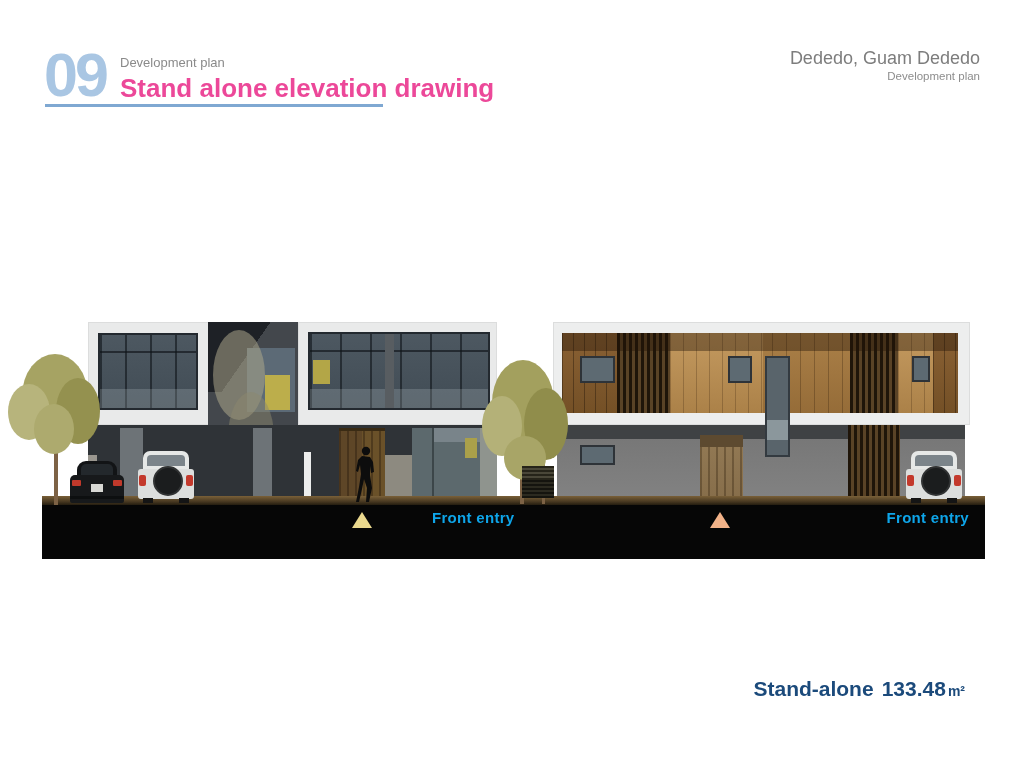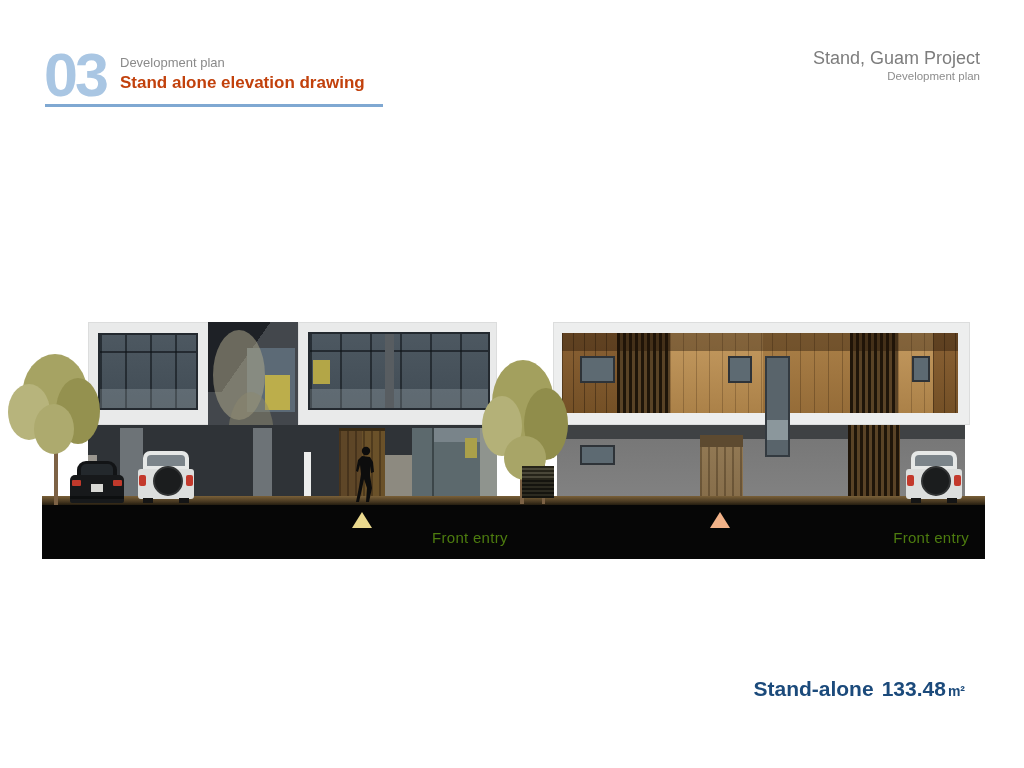--- a/index.html
+++ b/index.html
@@ -2,21 +2,21 @@
 <html><head>
 <meta charset="utf-8">
 <style>
   html,body{margin:0;padding:0;background:#ffffff;}
   .slide{position:relative;width:1024px;height:768px;background:#ffffff;overflow:hidden;
          font-family:"Liberation Sans", sans-serif;}
   .a{position:absolute;}
   
   .sec-num{left:44px;top:46px;font-size:61px;line-height:58px;font-weight:800;color:#a9c6e3;letter-spacing:-3px;}
   .sec-sub{left:120px;top:55px;font-size:13px;color:#8a8a8a;}
-  .sec-title{left:120px;top:73px;font-size:17px;font-weight:bold;color:#c2410c;}
+  .sec-title{left:120px;top:73px;font-size:26px;font-weight:bold;color:#ec4899;}
   .sec-underline{left:45px;top:104px;width:338px;height:3px;background:#7fa8d2;}
   .proj{right:44px;top:48px;text-align:right;}
   .proj-title{font-size:18px;color:#7d7d7d;}
   .proj-sub{font-size:11.5px;color:#8d8d8d;margin-top:1px;}
   
   .area{right:59px;top:677px;font-size:21px;font-weight:bold;color:#1b4a7b;}
   .area .val{margin-left:8px;}
   .area .unit{font-size:14px;margin-left:2px;}
   
   .glass{background-image:
@@ -41,38 +41,38 @@
       repeating-linear-gradient(90deg, rgba(30,18,6,.4) 0 1px, transparent 1px 11px),
       linear-gradient(180deg,#8a6134,#745026);}
   .wood-slats{background:repeating-linear-gradient(90deg,#1f1509 0 3px,#5a4326 3px 6px);}
   .small-win{background:#5d6a72;border:2px solid #2e3338;box-sizing:border-box;}
   .blob{position:absolute;border-radius:50%;}
   
   .band{left:42px;top:505px;width:943px;height:54px;background:#060606;}
   .tri{width:0;height:0;border-left:10px solid transparent;border-right:10px solid transparent;}
   .tri-front{left:310px;top:7px;border-bottom:16px solid #ead88e;}
   .tri-rear{left:668px;top:7px;border-bottom:16px solid #f2b288;}
-  .band-label{top:24px;font-size:15px;color:#4d7c0f;letter-spacing:.3px;}
+  .band-label{top:4px;font-size:15px;color:#0ea5e9;letter-spacing:.3px;font-weight:bold;}
   .band-label.front{left:390px;}
   .band-label.rear{right:16px;}
   
   .suv{width:56px;height:52px;}
 </style>
 </head>
 <body>
 
 <div class="slide">
 
-  <div class="a sec-num">03</div>
+  <div class="a sec-num">09</div>
   <div class="a sec-sub">Development plan</div>
   <div class="a sec-title">Stand alone elevation drawing</div>
   <div class="a sec-underline"></div>
 
   <div class="a proj">
-    <div class="proj-title">Stand, Guam Project</div>
+    <div class="proj-title">Dededo, Guam Dededo</div>
     <div class="proj-sub">Development plan</div>
   </div>
 
   <div class="a" style="left:0;top:0;width:1024px;height:768px;">
 
     <div class="a whitebox" style="left:88px;top:322px;width:122px;height:103px;"></div>
     <div class="a glass panes25" style="left:98px;top:333px;width:100px;height:77px;"></div>
 
     <div class="a" style="left:208px;top:322px;width:90px;height:178px;background:#43474c;">
       <div class="a" style="left:0;top:0;width:90px;height:70px;background:linear-gradient(125deg,#1e2126 45%,transparent 45%);"></div>

